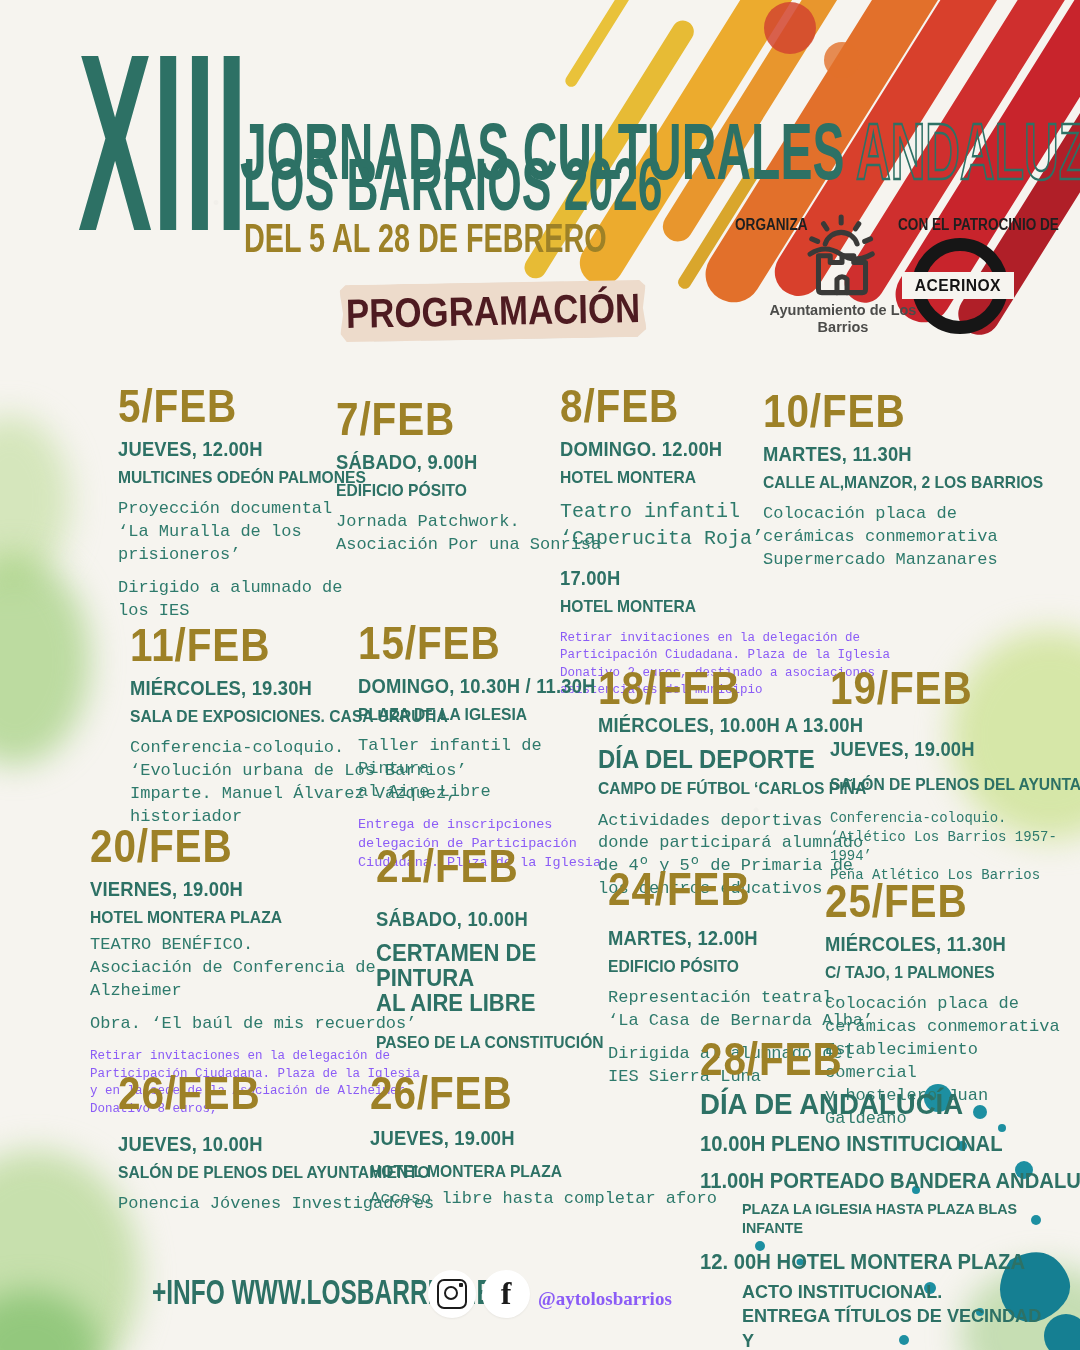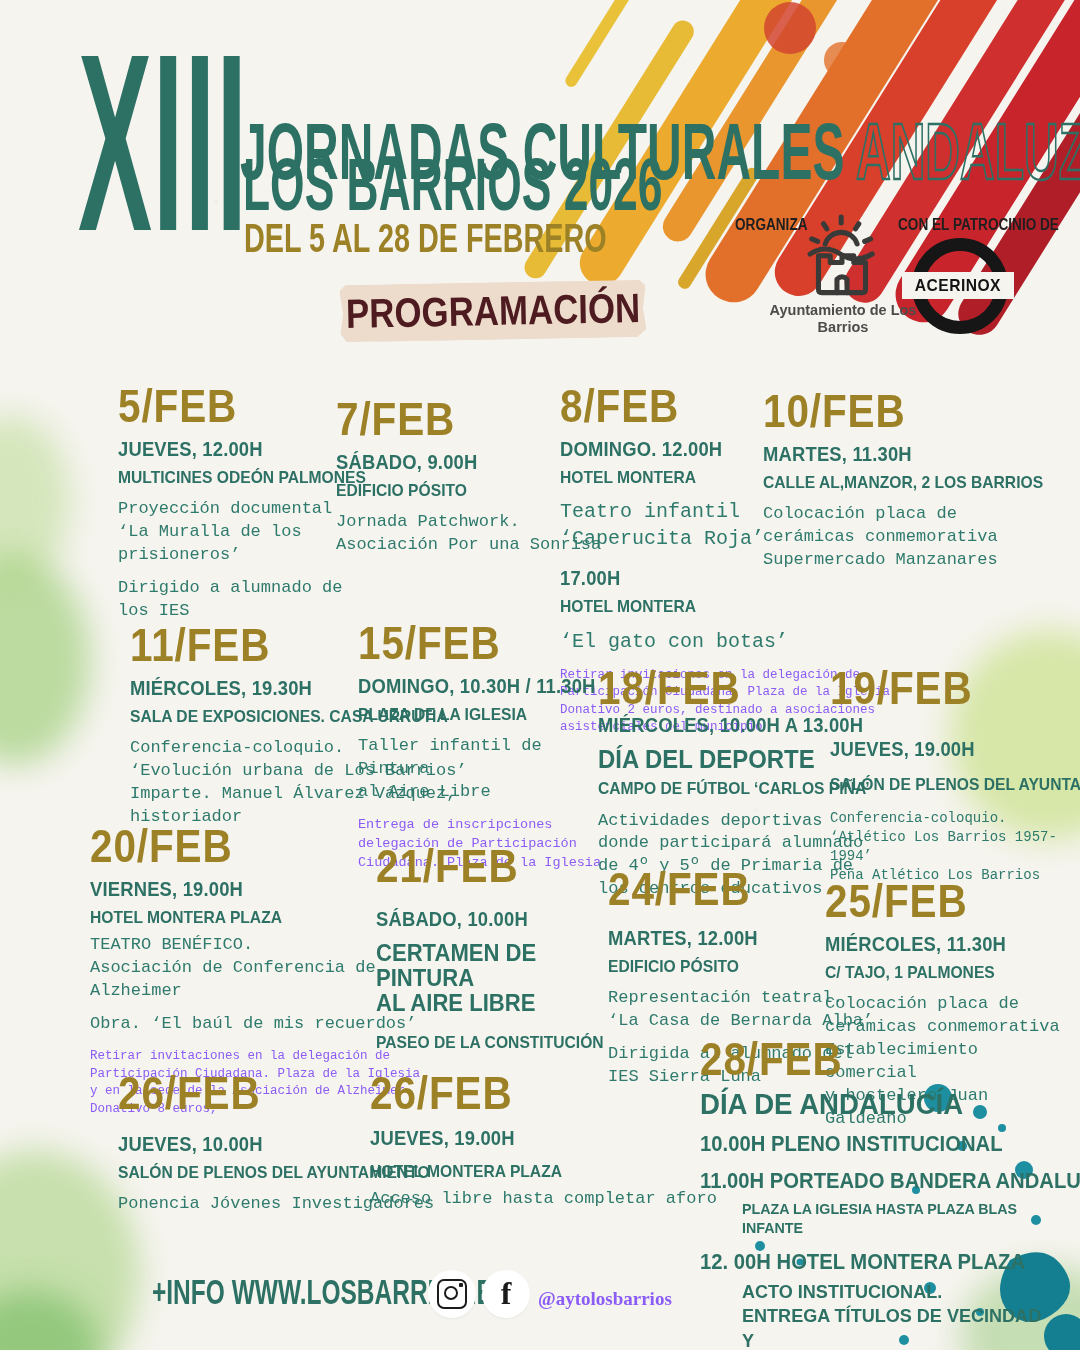--- a/index.html
+++ b/index.html
@@ -217,21 +217,20 @@
 </section>
 
 <section class="event e2">
   <h2 class="ev-date">8/FEB</h2>
   <div class="ev-time">DOMINGO. 12.00H</div>
   <div class="ev-venue">HOTEL MONTERA</div>
   <p class="ev-body lg">Teatro infantil
 ‘Caperucita Roja’</p>
   <div class="ev-time ev-time2">17.00H</div>
   <div class="ev-venue">HOTEL MONTERA</div>
-  <p class="ev-body lg">‘El gato con botas’</p>
   <p class="ev-note">Retirar invitaciones en la delegación de
 Participación Ciudadana. Plaza de la Iglesia
 Donativo 2 euros, destinado a asociaciones
 asistenciales del municipio</p>
 </section>
 
 <section class="event e3">
   <h2 class="ev-date">10/FEB</h2>
   <div class="ev-time">MARTES, 11.30H</div>
   <div class="ev-venue">CALLE AL,MANZOR, 2 LOS BARRIOS</div>

